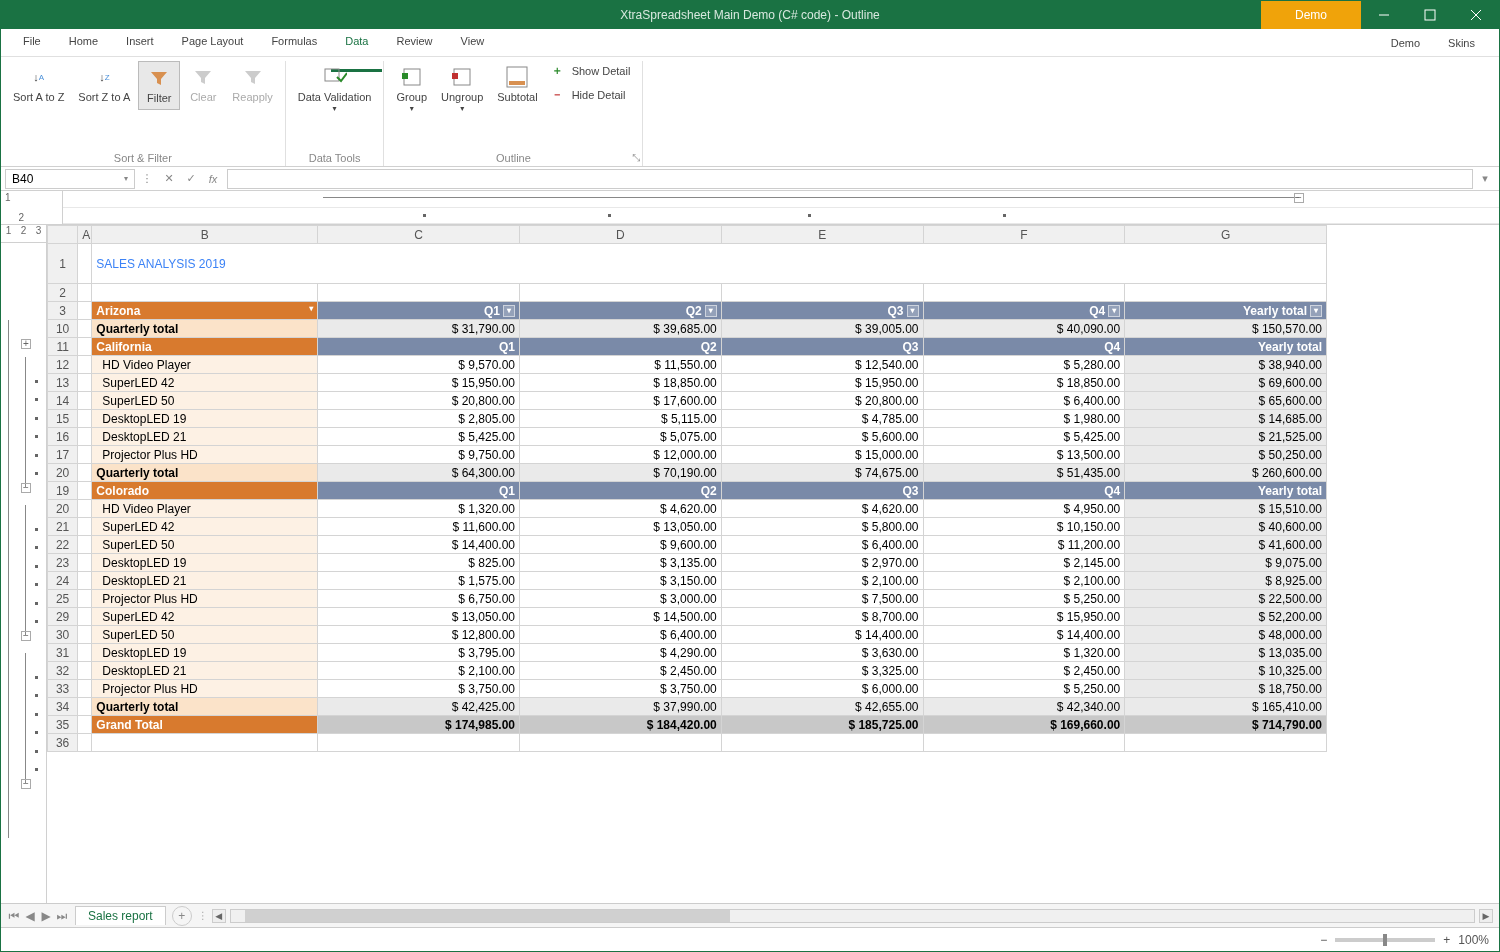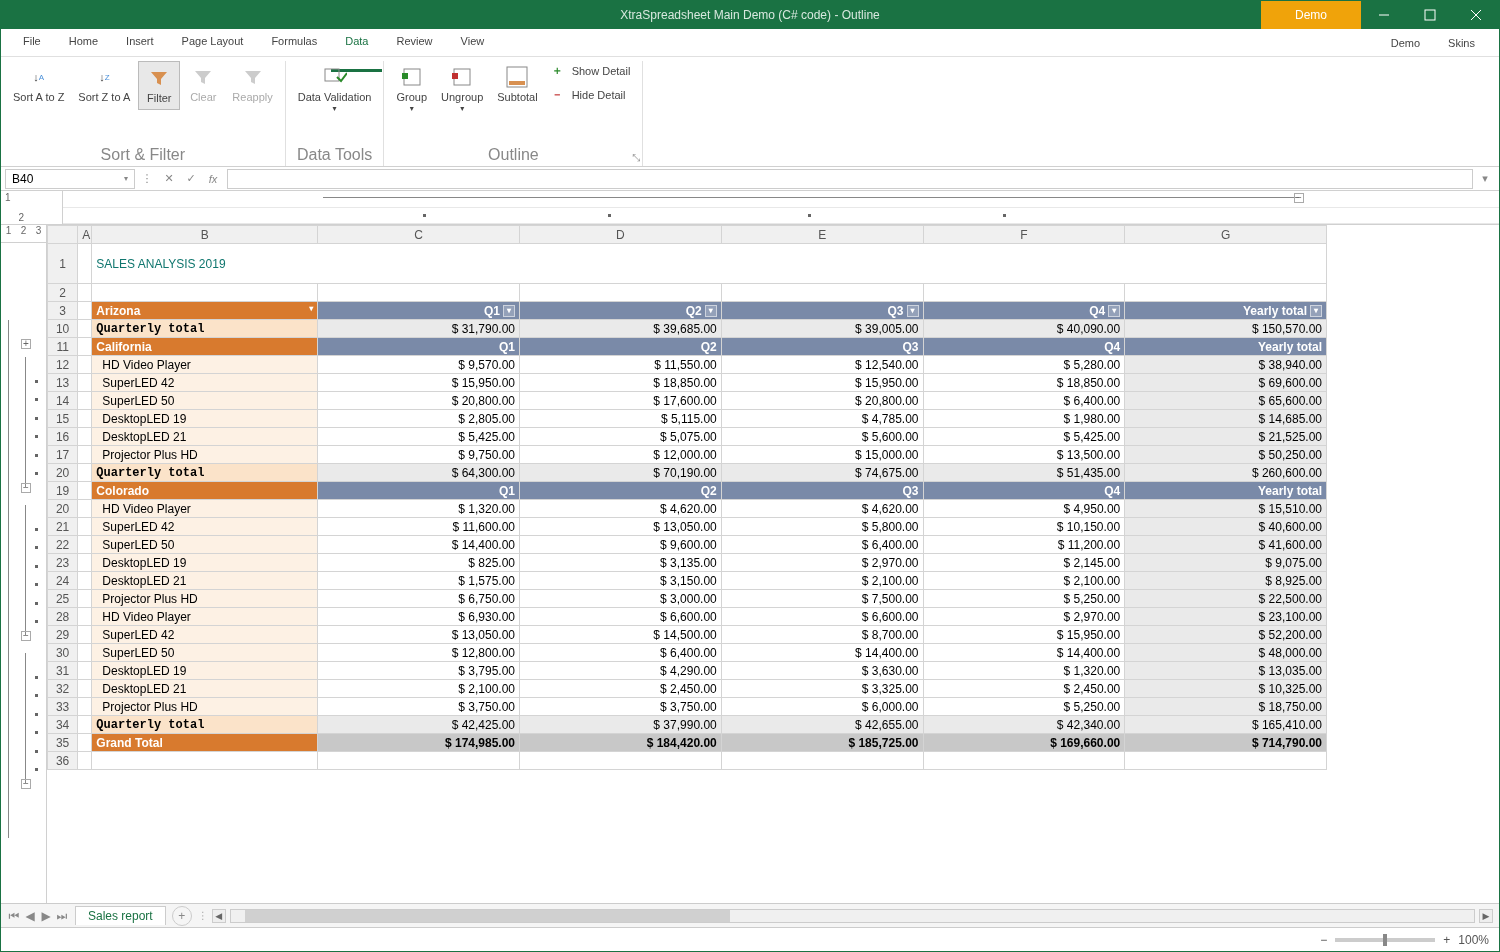--- a/index.html
+++ b/index.html
@@ -14,21 +14,21 @@
 .tb-btn svg { width: 12px; height: 12px; fill: none; stroke: #fff; stroke-width: 1; }
 
 .menubar { height: 28px; background: #fff; display: flex; align-items: center; padding: 0 8px; border-bottom: 1px solid #e0e0e0; position: relative; }
 .menu-left { display: flex; gap: 0; }
 .menu-item { padding: 22px 14px; font-size: 11px; color: #444; cursor: pointer; }
 .menu-item.active { color: #1a7243; border-bottom: 3px solid #1a7243; }
 .menu-right { position: absolute; right: 10px; display: flex; }
 
 .ribbon { background: #fff; height: 110px; display: flex; border-bottom: 1px solid #d0d0d0; padding-top: 4px; }
 .ribbon-group { display: flex; flex-direction: column; padding: 0 6px; border-right: 1px solid #e0e0e0; position: relative; }
-.ribbon-group-label { font-size: 16px; color: #888; text-align: center; padding: 2px 0; }
+.ribbon-group-label { font-size: 11px; color: #888; text-align: center; padding: 2px 0; }
 .ribbon-row { display: flex; gap: 2px; flex: 1; align-items: flex-start; }
 .rbtn { display: flex; flex-direction: column; align-items: center; padding: 4px 6px; font-size: 11px; color: #444; min-width: 42px; cursor: pointer; }
 .rbtn.disabled { color: #aaa; }
 .rbtn.active { background: #e8e8e8; border: 1px solid #bbb; }
 .rbtn .icon { width: 24px; height: 24px; margin-bottom: 2px; display: flex; align-items: center; justify-content: center; }
 .rbtn .lbl { text-align: right; line-height: 1.2; }
 .rbtn-sm { display: flex; align-items: center; gap: 4px; padding: 2px 6px; font-size: 11px; color: #444; cursor: pointer; }
 .rbtn-sm .icon { width: 16px; height: 16px; }
 .ribbon-col { display: flex; flex-direction: column; justify-content: center; gap: 4px; }
 .group-launcher { position: absolute; right: 2px; bottom: 2px; font-size: 10px; color: #888; cursor: pointer; }
@@ -60,25 +60,25 @@
 
 .grid { flex: 1; overflow: auto; position: relative; }
 table.sheet { border-collapse: collapse; table-layout: fixed; width: 1280px; }
 table.sheet th, table.sheet td { border: 1px solid #d4d4d4; font-size: 12px; height: 18px; padding: 0 4px; overflow: hidden; white-space: nowrap; }
 table.sheet th { background: #f0f0f0; font-weight: normal; color: #555; text-align: center; position: sticky; }
 table.sheet th.rowh { width: 30px; background: #f0f0f0; text-align: center; }
 table.sheet th.colh-A { width: 14px; }
 table.sheet th.colh-B { width: 224px; }
 table.sheet th.colh-CDEF { width: 200px; }
 table.sheet th.colh-G { width: 200px; }
-.title-cell { font-size: 24px; color: #0f766e; height: 40px !important; padding-left: 6px; }
+.title-cell { font-size: 24px; color: #3b82f6; height: 40px !important; padding-left: 6px; }
 .hdr-orange { background: #d87a2e !important; color: #fff; font-weight: bold; }
 .hdr-blue { background: #7a8aa8 !important; color: #fff; font-weight: bold; text-align: right; }
 .hdr-blue .filter { display:inline-block; width:12px; height:12px; background:#fff3; border:1px solid #fff8; margin-left:3px; vertical-align:middle; }
-.qtotal-b { background: #fbe3c9 !important; font-weight: bold; font-family: Liberation Mono, monospace; }
+.qtotal-b { background: #fbe3c9 !important; font-weight: bold; }
 .qtotal { background: #eaeaea !important; text-align: right; }
 .data-b { background: #fdf1e4 !important; padding-left: 10px !important; }
 .data-n { text-align: right; }
 .yearly { background: #eaeaea !important; text-align: right; }
 .gtotal-b { background: #d87a2e !important; color:#fff; font-weight:bold; }
 .gtotal { background: #c8c8c8 !important; text-align: right; font-weight: bold; }
 
 .tabs { height: 24px; border-top: 1px solid #ccc; display: flex; align-items: center; background: #f5f5f5; font-size: 12px; }
 .tab-nav { display: flex; gap: 2px; padding: 0 6px; }
 .tab-nav span { color: #888; cursor: pointer; width: 14px; text-align: center; }
@@ -502,30 +502,20 @@
                 <th class="rowh">25</th>
                 <td></td>
                 <td class="data-b">Projector Plus HD</td>
                 <td class="data-n">$ 6,750.00</td>
                 <td class="data-n">$ 3,000.00</td>
                 <td class="data-n">$ 7,500.00</td>
                 <td class="data-n">$ 5,250.00</td>
                 <td class="yearly">$ 22,500.00</td>
               </tr>
               <tr>
-                <th class="rowh">28</th>
-                <td></td>
-                <td class="data-b">HD Video Player</td>
-                <td class="data-n">$ 6,930.00</td>
-                <td class="data-n">$ 6,600.00</td>
-                <td class="data-n">$ 6,600.00</td>
-                <td class="data-n">$ 2,970.00</td>
-                <td class="yearly">$ 23,100.00</td>
-              </tr>
-              <tr>
                 <th class="rowh">29</th>
                 <td></td>
                 <td class="data-b">SuperLED 42</td>
                 <td class="data-n">$ 13,050.00</td>
                 <td class="data-n">$ 14,500.00</td>
                 <td class="data-n">$ 8,700.00</td>
                 <td class="data-n">$ 15,950.00</td>
                 <td class="yearly">$ 52,200.00</td>
               </tr>
               <tr>

